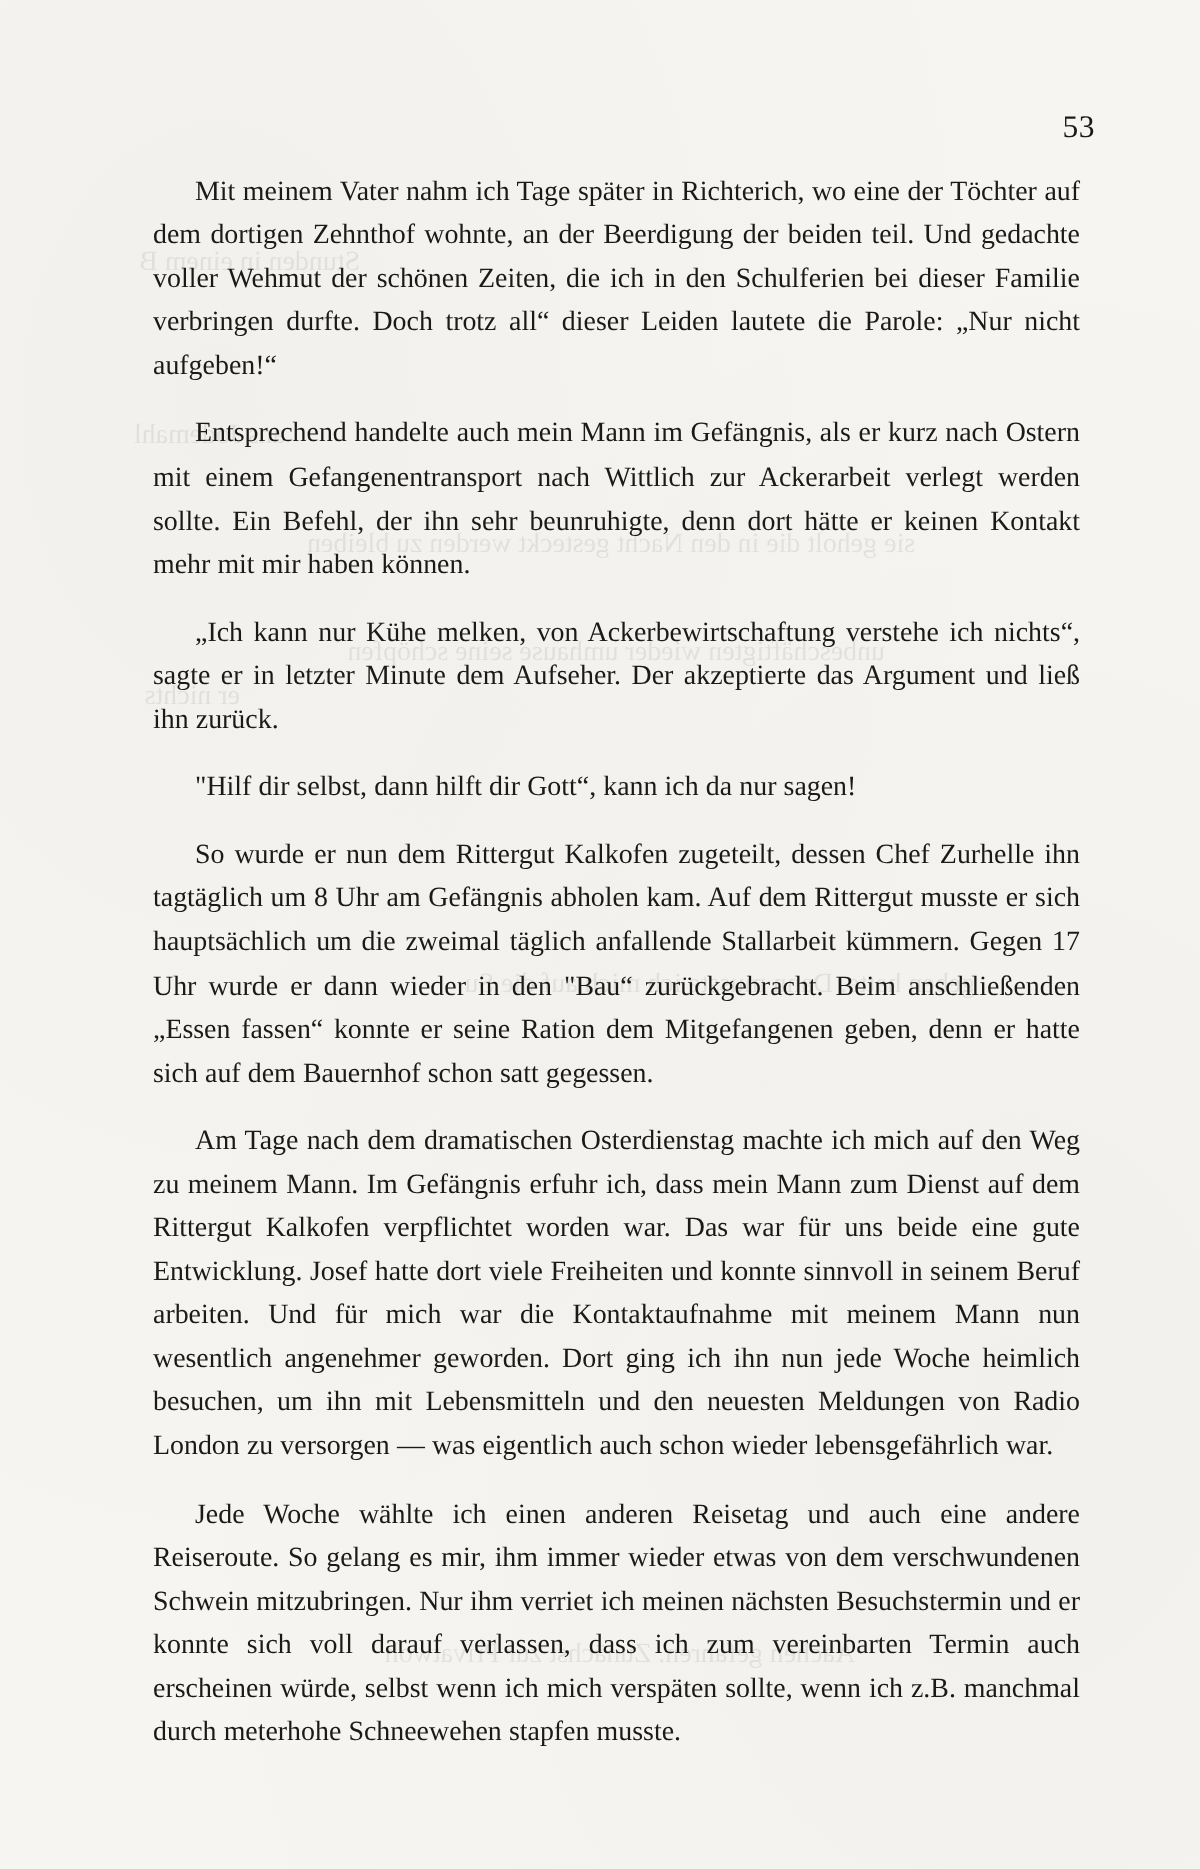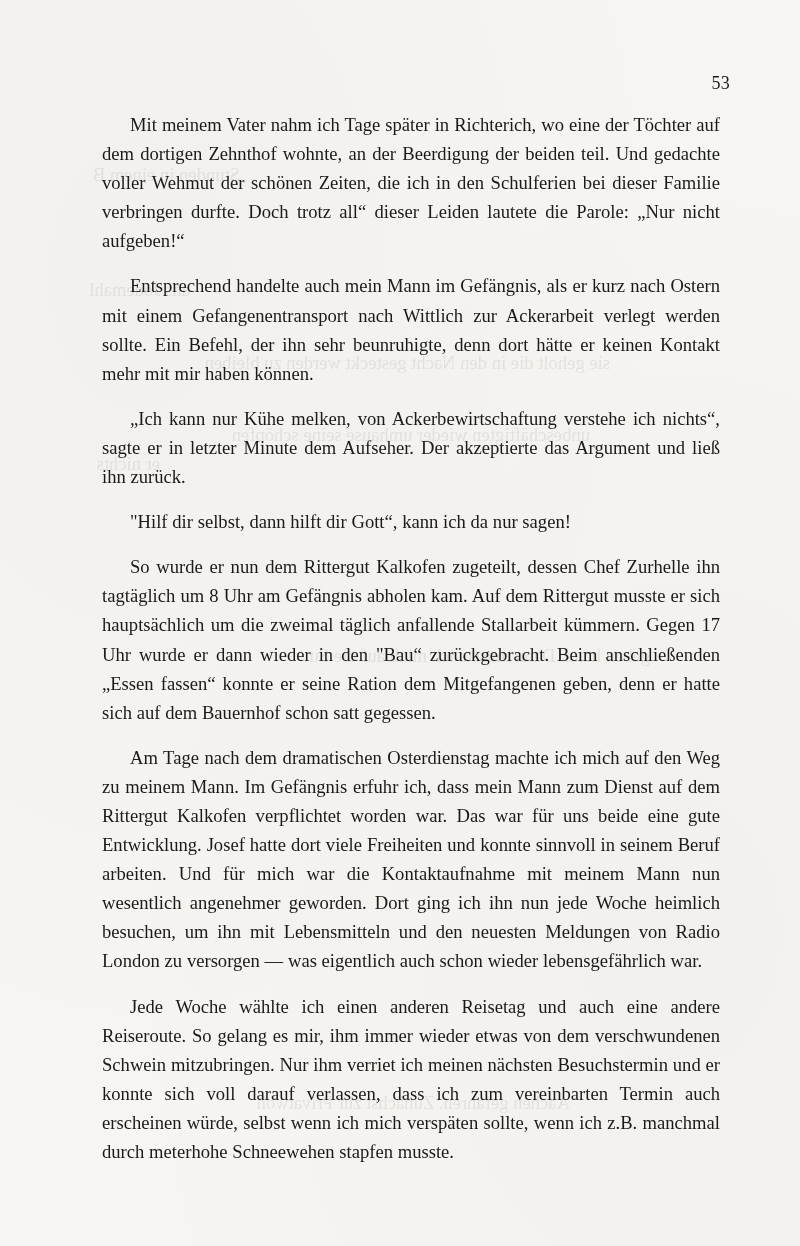--- a/index.html
+++ b/index.html
@@ -25,21 +25,21 @@
   }
   .page-inner {
     position: absolute;
     left: 86px;
     right: 64px;
     top: 74px;
     bottom: 56px;
   }
   .folio {
     text-align: right;
-    font-size: 18px;
+    font-size: 21px;
     line-height: 1;
     margin: 0 6px 18px 0;
     letter-spacing: 0.3px;
   }
   .body-text p {
     margin: 16px;
     font-size: 18.6px;
     line-height: 29.1px;
     text-align: justify;
     text-indent: 28px;

